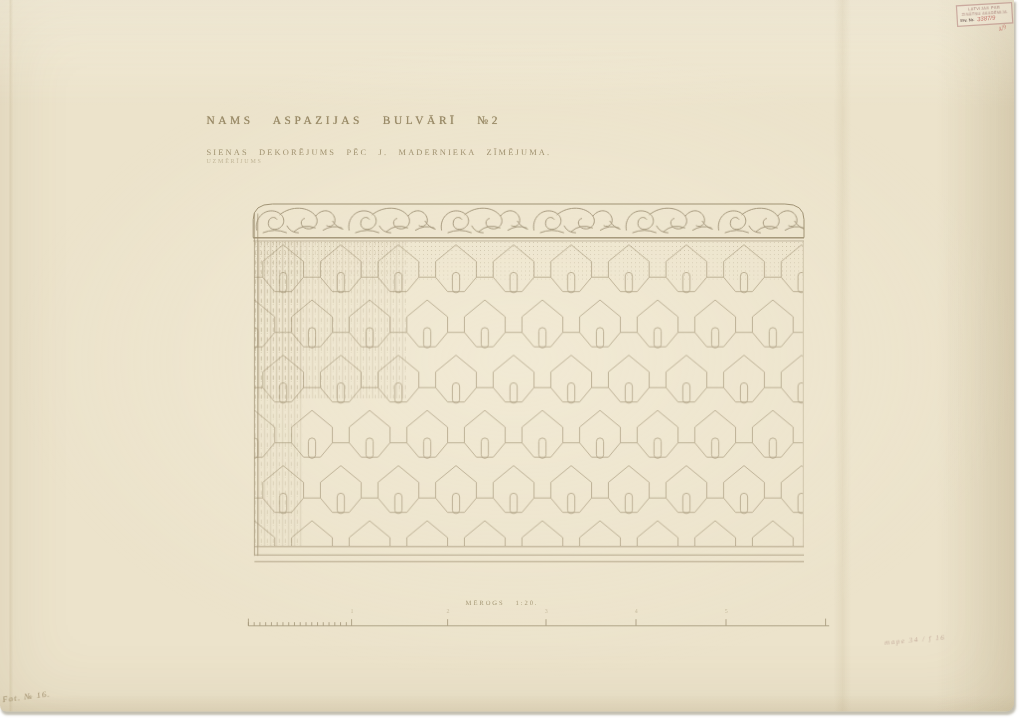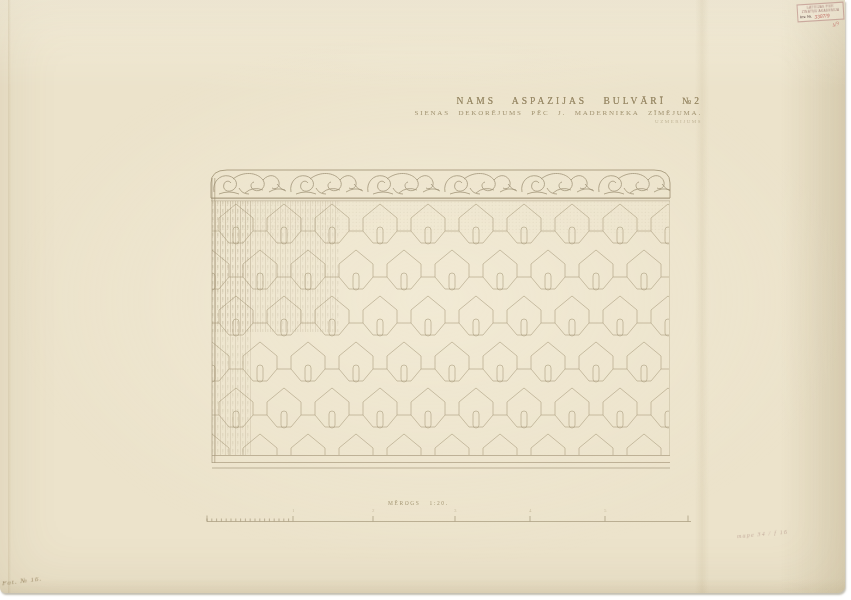--- a/index.html
+++ b/index.html
@@ -7,23 +7,23 @@
   .paper{position:absolute;left:0;top:0;width:845px;height:593px;background:#ece3cb;
          border-radius:0 0 7px 5px;box-shadow:inset 0 0 60px rgba(120,100,60,.14), 1px 2px 2px rgba(120,110,80,.45);}
   .paper .texture{position:absolute;inset:0;pointer-events:none;border-radius:inherit;
     background:
       linear-gradient(90deg, rgba(160,140,95,.18) 0px, rgba(160,140,95,0) 3px) 8px 0/3px 100% no-repeat,
       linear-gradient(90deg, rgba(160,140,95,0) 0, rgba(160,140,95,.10) 50%, rgba(160,140,95,0) 100%) 695px 0/14px 100% no-repeat,
       linear-gradient(0deg, rgba(150,130,85,.12) 0, rgba(150,130,85,0) 14px),
       linear-gradient(180deg, rgba(255,252,240,.35) 0, rgba(255,252,240,0) 90px),
       linear-gradient(90deg, rgba(150,130,85,0) 780px, rgba(150,130,85,.16) 843px),
       radial-gradient(ellipse 600px 380px at 430px 300px, rgba(255,250,235,.30), rgba(255,250,235,0) 70%);}
-  .title-block{position:absolute;left:182px;top:96px;width:520px;text-align:right;color:#8d7d58;}
+  .title-block{position:absolute;left:172px;top:96px;width:520px;text-align:left;color:#8d7d58;}
   .title-line1{font-size:9.5px;letter-spacing:3px;word-spacing:11px;opacity:.85;text-shadow:0 0 .6px #8d7d58;}
-  .title-line2{font-size:7px;letter-spacing:1.8px;word-spacing:5px;margin-top:3px;opacity:.8;}
+  .title-line2{font-size:7px;letter-spacing:1.8px;word-spacing:5px;margin-top:17px;opacity:.8;}
   .title-line3{font-size:5px;letter-spacing:1.5px;margin-top:2px;opacity:.45;filter:blur(.3px);}
   .drawing-wrap{position:absolute;left:209px;top:167px;width:463px;height:304px;}
   .scalebar-wrap{position:absolute;left:205px;top:499px;width:490px;height:28px;}
   .scale-label{position:absolute;left:183px;top:1px;font-size:5.5px;letter-spacing:1.6px;color:#8d7d58;opacity:.75;}
   .scale-ratio{margin-left:9px;}
   .tick-num{position:absolute;top:9px;font-size:5px;color:#8d7d58;opacity:.38;}
   .stamp{position:absolute;left:797px;top:3px;width:45px;height:16px;transform:rotate(-3.5deg);
          border:1px solid rgba(168,110,105,.5);background:rgba(255,244,238,.22);
          font-family:"Liberation Sans",sans-serif;text-align:center;}
   .stamp-line1{font-size:3.2px;color:rgba(150,105,100,.85);letter-spacing:.4px;margin-top:1px;filter:blur(.25px);}

